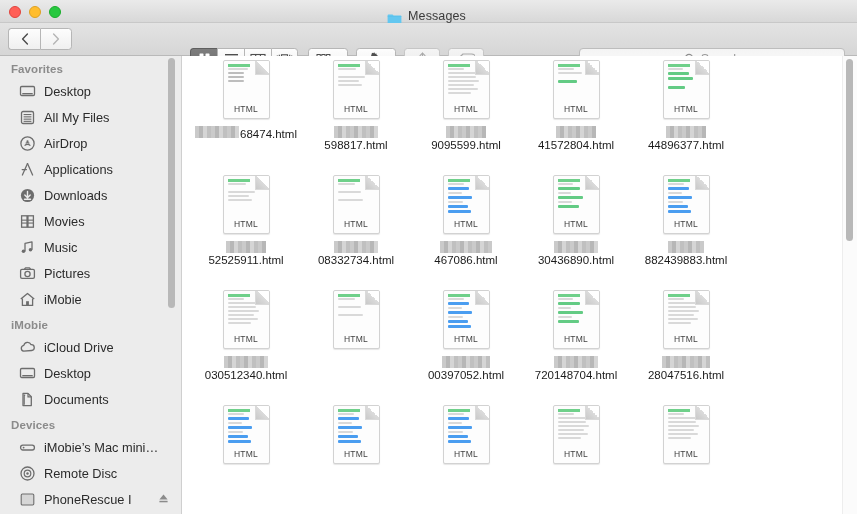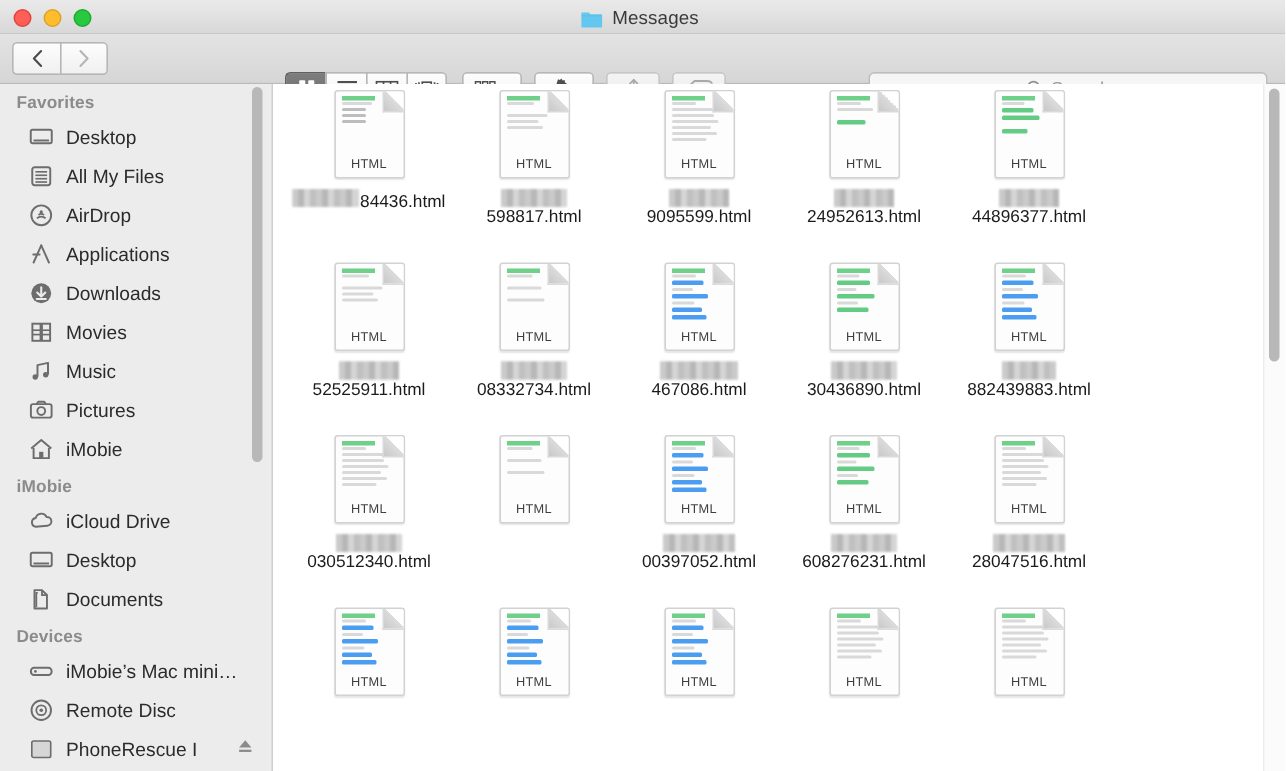--- a/index.html
+++ b/index.html
@@ -31,21 +31,21 @@
   .tl {
     width: 12px; height: 12px; border-radius: 50%;
     box-sizing: border-box;
   }
   .tl-close { background: #ff5f57; border: 1px solid #e0443e; }
   .tl-min   { background: #ffbd2e; border: 1px solid #dea123; }
   .tl-max   { background: #28c840; border: 1px solid #1aad2b; }
 
   .title-center {
     position: absolute; top: 0; left: 0; width: 853px; height: 23px;
-    display: flex; align-items: center; justify-content: center;
+    display: flex; align-items: flex-end; justify-content: center;
     gap: 6px;
     pointer-events: none;
   }
   .folder-ico { width: 15px; height: 12px; position: relative; display:block; }
   .title-text {
     font-size: 12.5px; color: #3a3a3a; letter-spacing: .1px;
   }
 
   
   .toolbar {
@@ -501,21 +501,21 @@
                   <div class="ln gray" style="width: 46%; background: rgb(189, 189, 189);"></div>
                   <div class="ln gray" style="width: 46%; background: rgb(189, 189, 189);"></div>
                   <div class="ln gray" style="width: 46%; background: rgb(189, 189, 189);"></div>
                 </div>
                 <div class="doc-fold"></div>
                 <div class="doc-label">HTML</div>
               </div>
             </div>
             <div class="fname">
               <span class="redact" style="width: 44px;"></span>
-              <span class="fname-txt">84436.html</span>
+              <span class="fname-txt">68474.html</span>
             </div>
           </div>
           <div class="file">
             <div class="doc">
               <div class="doc-body">
                 <div class="doc-green"></div>
                 <div class="thumb">
                   <div class="ln gray" style="width: 52%;"></div>
                   <div style="height: 4px;"></div>
                   <div class="ln gray" style="width: 78%;"></div>
@@ -562,21 +562,21 @@
                   <div class="ln gray" style="width: 70%;"></div>
                   <div style="height: 4px;"></div>
                   <div class="ln green" style="width: 56%;"></div>
                 </div>
                 <div class="doc-fold"></div>
                 <div class="doc-label">HTML</div>
               </div>
             </div>
             <div class="fname">
               <span class="redact" style="width: 40px;"></span>
-              <span class="fname-txt">24952613.html</span>
+              <span class="fname-txt">41572804.html</span>
             </div>
           </div>
           <div class="file">
             <div class="doc">
               <div class="doc-body">
                 <div class="doc-green"></div>
                 <div class="thumb">
                   <div class="ln gray" style="width: 44%;"></div>
                   <div class="ln green" style="width: 60%;"></div>
                   <div class="ln green" style="width: 72%;"></div>
@@ -768,21 +768,21 @@
                   <div class="ln green" style="width: 72%;"></div>
                   <div class="ln gray" style="width: 42%;"></div>
                   <div class="ln green" style="width: 60%;"></div>
                 </div>
                 <div class="doc-fold"></div>
                 <div class="doc-label">HTML</div>
               </div>
             </div>
             <div class="fname">
               <span class="redact" style="width: 44px;"></span>
-              <span class="fname-txt">608276231.html</span>
+              <span class="fname-txt">720148704.html</span>
             </div>
           </div>
           <div class="file">
             <div class="doc">
               <div class="doc-body">
                 <div class="doc-green"></div>
                 <div class="thumb">
                   <div class="ln gray" style="width: 48%;"></div>
                   <div class="ln gray" style="width: 88%;"></div>
                   <div class="ln gray" style="width: 82%;"></div>

